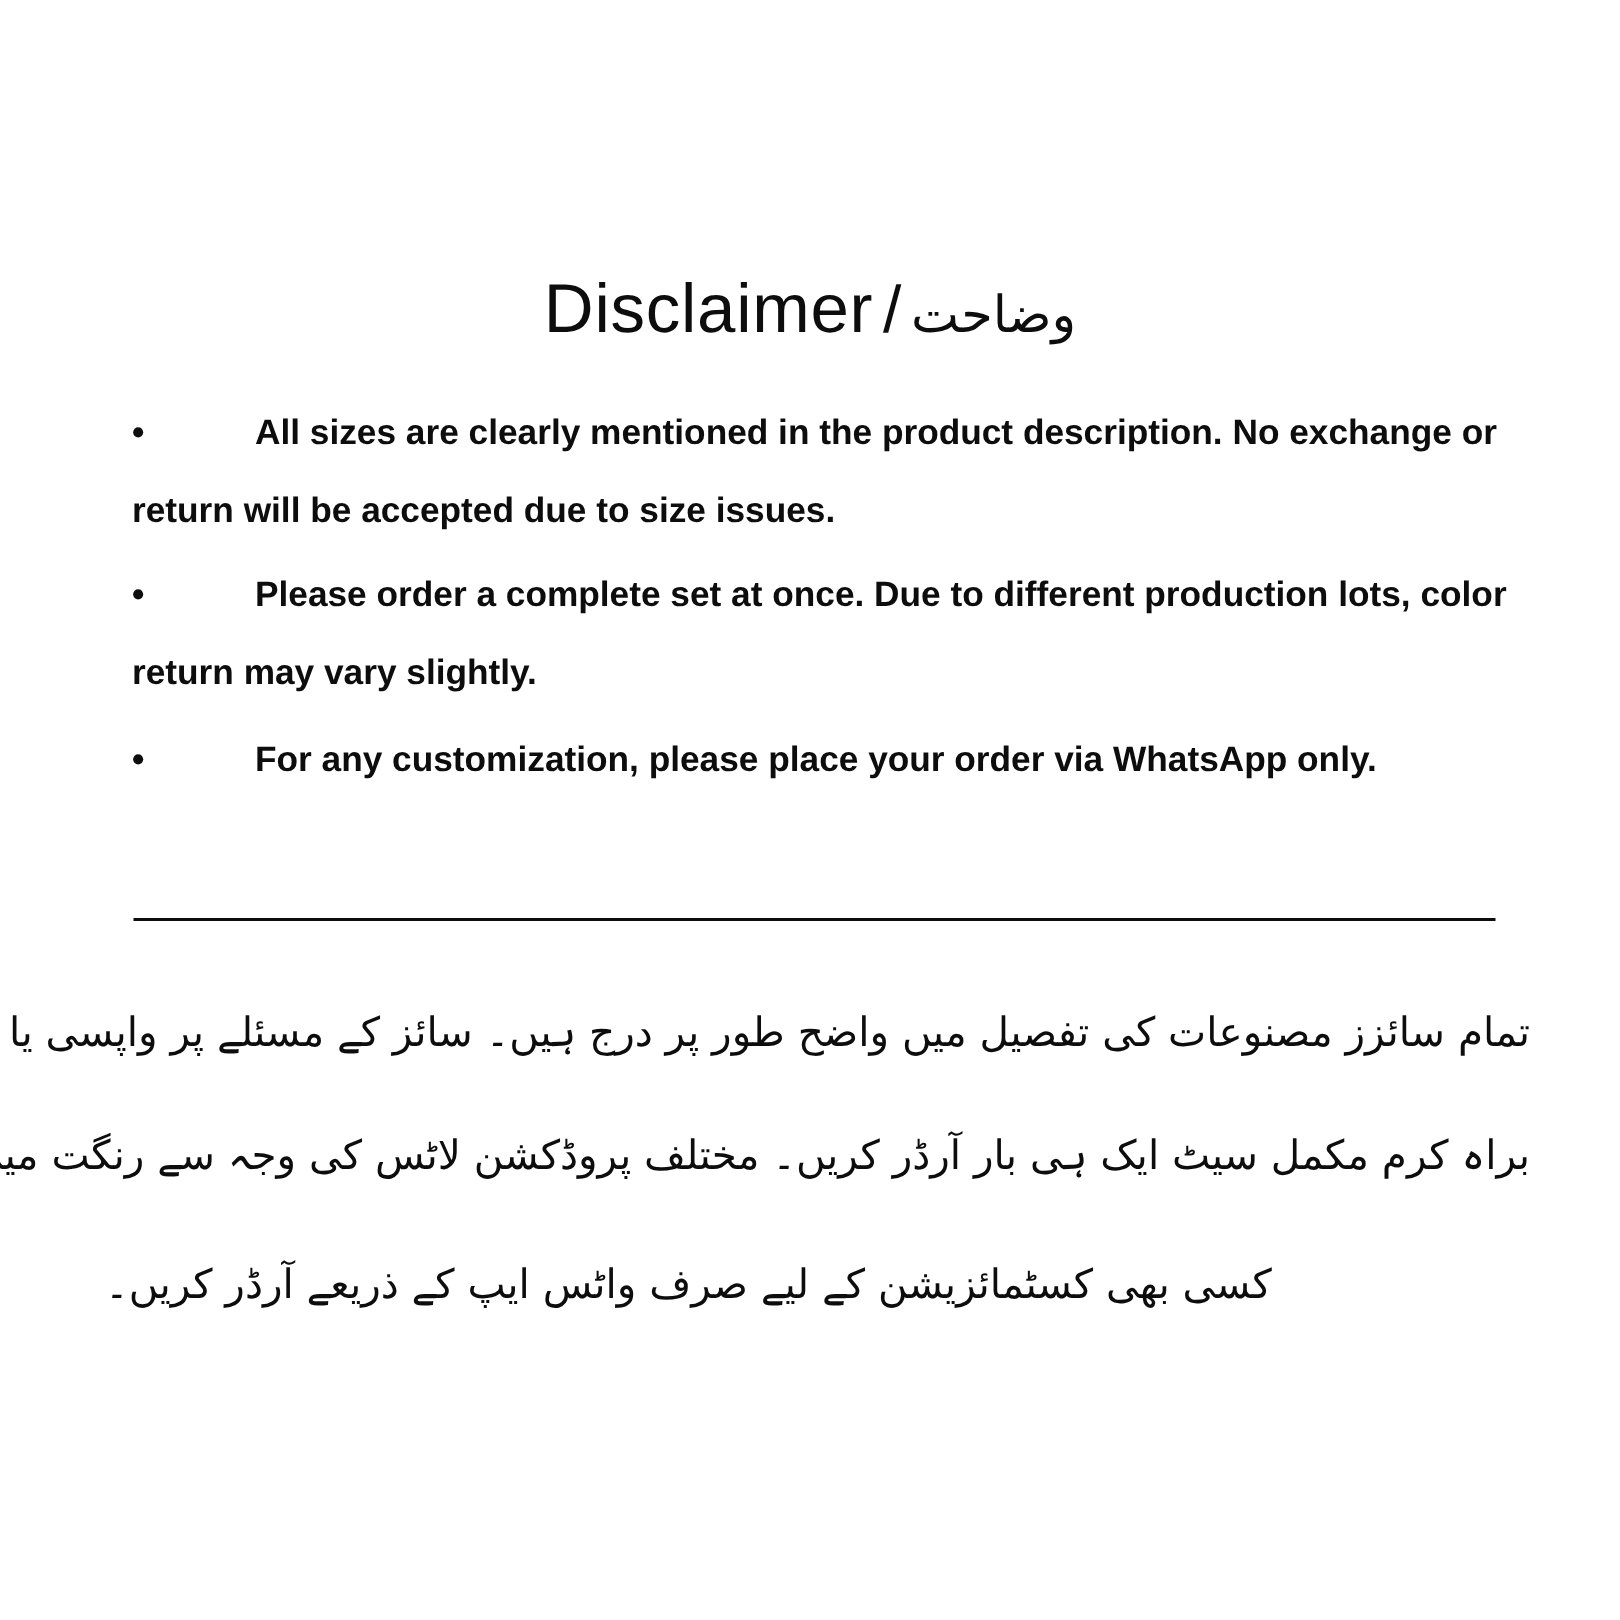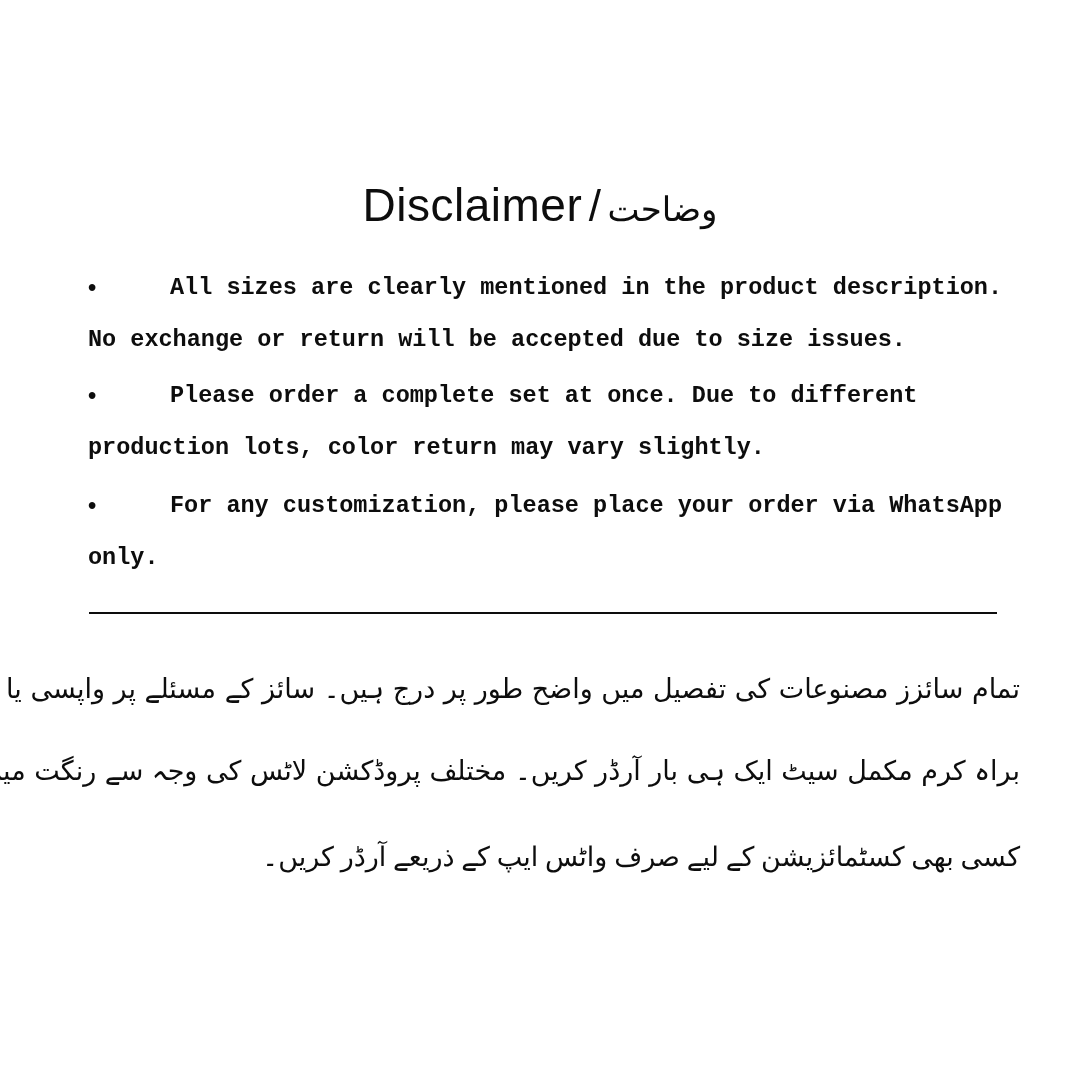--- a/index.html
+++ b/index.html
@@ -69,21 +69,20 @@
     position: absolute;
     left: 0;
     top: 0;
     font-size: 23.5px;
     line-height: 52px;
     font-weight: 700;
   }
   .bullet-item .txt {
     display: block;
     text-indent: 82px;
-    font-family: Liberation Mono, monospace;
   }
   .bullet-item.b2 { margin-top: 4px; }
   .bullet-item.b3 { margin-top: 6px; }
 
   
   .divider {
     position: absolute;
     left: 89px;
     top: 612px;
     width: 908px;
@@ -104,23 +103,22 @@
   .ur-line {
     font-size: 27px;
     line-height: 82px;
     color: #0d0d0d;
     font-family: "DejaVu Sans", "Liberation Sans", sans-serif;
     white-space: nowrap;
   }
   .ur-line.l3 {
     padding-left: 0;
     padding-right: 0;
-    text-align: right;
+    text-align: left;
     margin-top: 4px;
-    font-family: Liberation Serif, serif;
   }
 </style>
 </head>
 <body>
 
 <div class="page">
 
   <div class="title-row">
     <span class="title-en">Disclaimer</span>
     <span class="title-sep">/</span>

